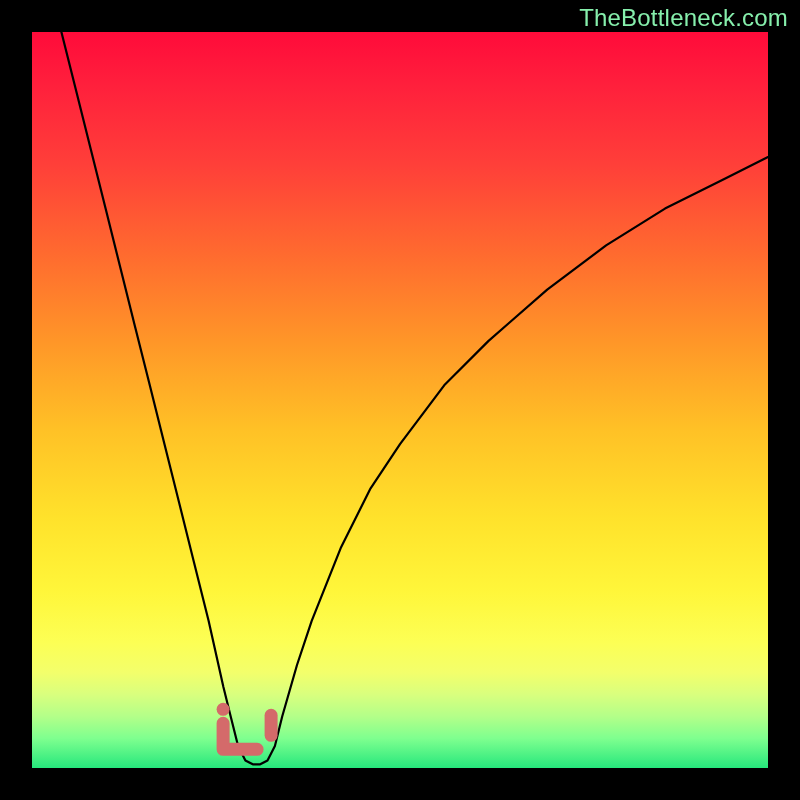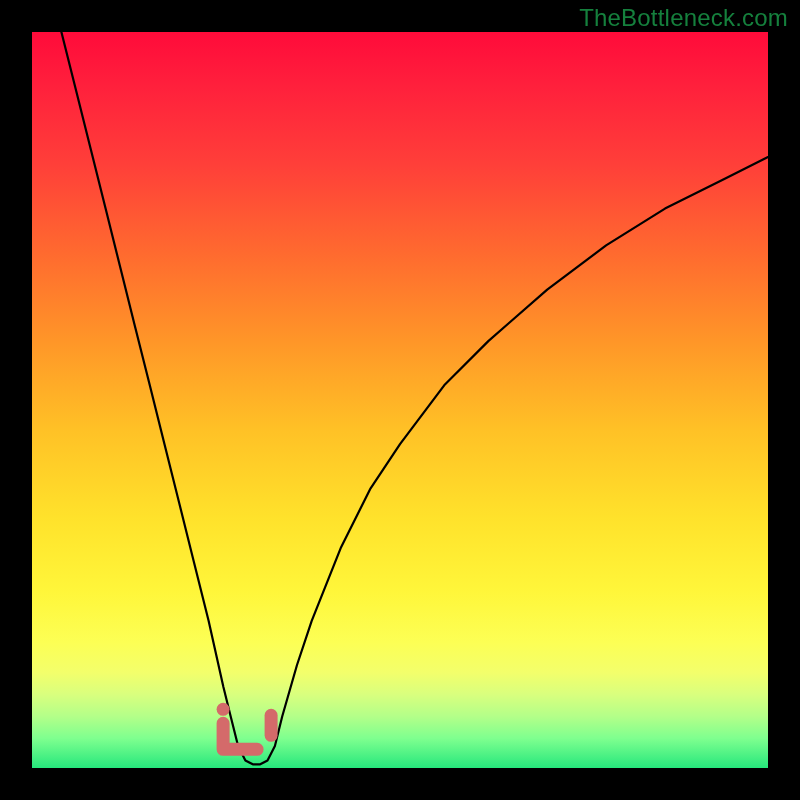--- a/index.html
+++ b/index.html
@@ -16,21 +16,21 @@
     top: 0;
     left: 0;
     width: 800px;
     height: 800px;
     background: #000;
   }
   .watermark {
     position: absolute;
     top: 4px;
     right: 12px;
-    color: #15803d;
+    color: #86efac;
     font-size: 24px;
     font-weight: 400;
     letter-spacing: 0.2px;
     z-index: 10;
   }
   .plot {
     position: absolute;
     top: 32px;
     left: 32px;
     width: 736px;

